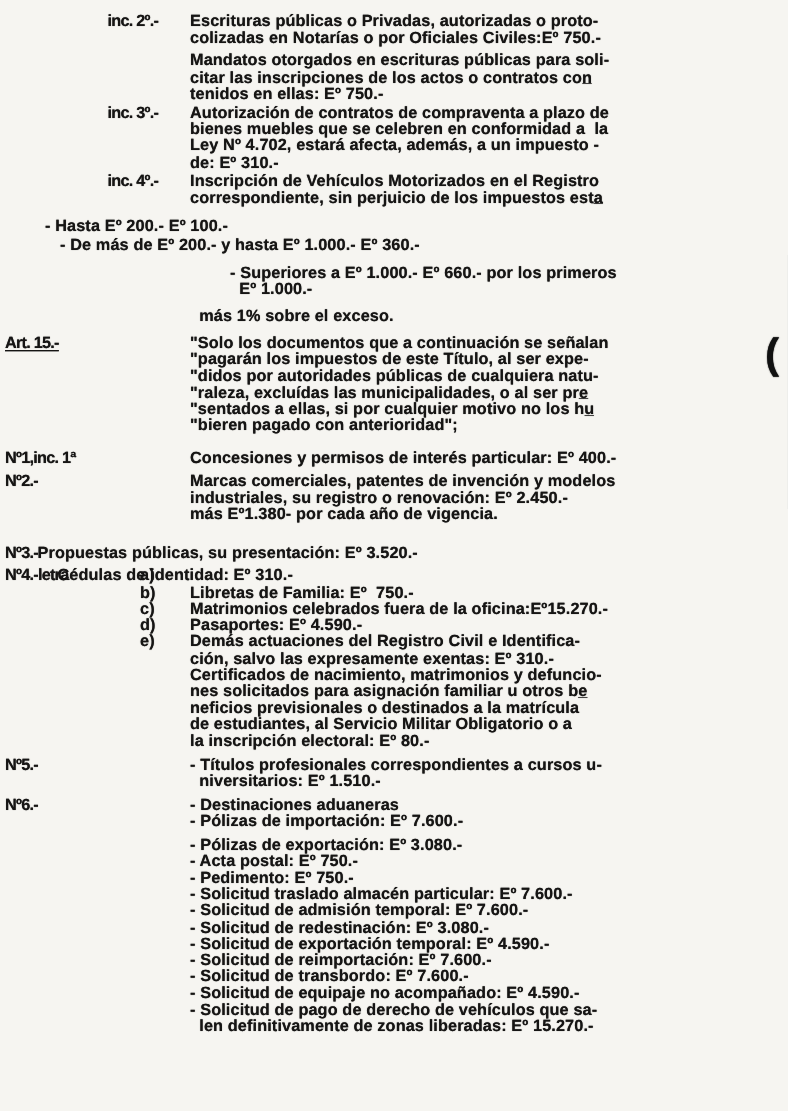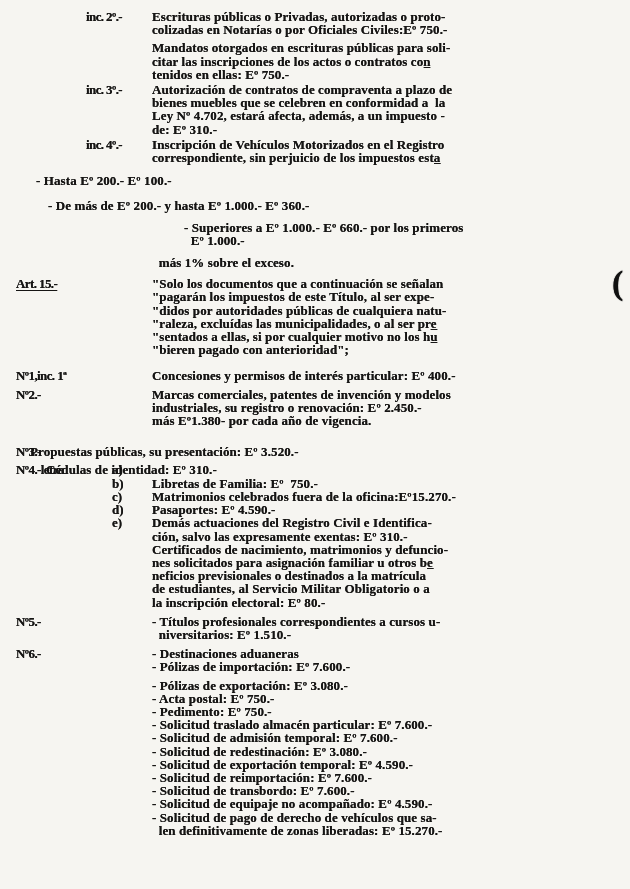--- a/index.html
+++ b/index.html
@@ -9,21 +9,21 @@
   }
   #page {
     position: relative;
     width: 630px;
     height: 889px;
     margin: 0 auto;
     background: #f6f5f1;
     overflow: hidden;
     box-sizing: border-box;
     padding-top: 10px;
-    font-family: Liberation Serif, serif;
+    font-family: Liberation Sans, sans-serif;
     font-weight: 700;
     color: #161514;
   }
   .row {
     position: relative;
     padding-left: 152px;
     font-size: 13px;
     line-height: 13.2px;
     letter-spacing: 0.1px;
     white-space: pre;
@@ -31,21 +31,21 @@
   }
   .text-line { white-space: pre; }
   .label {
     position: absolute;
     left: 86px;
     top: 0;
     letter-spacing: -0.6px;
   }
   .row.outer .label,
   .row.outer-underline .label {
-    left: 16px;
+    left: 4px;
   }
   .row.outer-underline .label {
     text-decoration: underline;
     text-underline-offset: 2px;
   }
   .letter {
     position: absolute;
     left: 112px;
     top: 0;
   }
@@ -62,21 +62,21 @@
 </head>
 <body>
 
 <div id="page">
   <div>
       <div class="row inner"><span class="label">inc. 2º.-</span><div class="text-line">Escrituras públicas o Privadas, autorizadas o proto-</div><div class="text-line">colizadas en Notarías o por Oficiales Civiles:Eº 750.-</div></div>
       <div class="row inner" style="margin-top: 5px;"><div class="text-line">Mandatos otorgados en escrituras públicas para soli-</div><div class="text-line">citar las inscripciones de los actos o contratos con̲</div><div class="text-line">tenidos en ellas: Eº 750.-</div></div>
       <div class="row inner" style="margin-top: 2px;"><span class="label">inc. 3º.-</span><div class="text-line">Autorización de contratos de compraventa a plazo de</div><div class="text-line">bienes muebles que se celebren en conformidad a  la</div><div class="text-line">Ley Nº 4.702, estará afecta, además, a un impuesto -</div><div class="text-line">de: Eº 310.-</div></div>
       <div class="row inner" style="margin-top: 2px;"><span class="label">inc. 4º.-</span><div class="text-line">Inscripción de Vehículos Motorizados en el Registro</div><div class="text-line">correspondiente, sin perjuicio de los impuestos esta̲</div></div>
       <div class="row inner" style="margin-top: 10px; padding-left: 36px;"><div class="text-line">- Hasta Eº 200.- Eº 100.-</div></div>
-      <div class="row inner" style="margin-top: 12px; padding-left: 48px;"><div class="text-line">- De más de Eº 200.- y hasta Eº 1.000.- Eº 360.-</div></div>
+      <div class="row inner" style="margin-top: 2px; padding-left: 48px;"><div class="text-line">- De más de Eº 200.- y hasta Eº 1.000.- Eº 360.-</div></div>
       <div class="row inner" style="margin-top: 8px; margin-left: 32px;"><div class="text-line">- Superiores a Eº 1.000.- Eº 660.- por los primeros</div><div class="text-line">  Eº 1.000.-</div></div>
       <div class="row inner" style="margin-top: 9px;"><div class="text-line">  más 1% sobre el exceso.</div></div>
       <div class="row outer-underline" style="margin-top: 8px;"><span class="label">Art. 15.-</span><div class="text-line">"Solo los documentos que a continuación se señalan</div><div class="text-line">"pagarán los impuestos de este Título, al ser expe-</div><div class="text-line">"didos por autoridades públicas de cualquiera natu-</div><div class="text-line">"raleza, excluídas las municipalidades, o al ser pre̲</div><div class="text-line">"sentados a ellas, si por cualquier motivo no los hu̲</div><div class="text-line">"bieren pagado con anterioridad";</div></div>
       <div class="row outer" style="margin-top: 13px;"><span class="label">Nº1,inc. 1ª</span><div class="text-line">Concesiones y permisos de interés particular: Eº 400.-</div></div>
       <div class="row outer" style="margin-top: 5px;"><span class="label">Nº2.-</span><div class="text-line">Marcas comerciales, patentes de invención y modelos</div><div class="text-line">industriales, su registro o renovación: Eº 2.450.-</div><div class="text-line">más Eº1.380- por cada año de vigencia.</div></div>
       <div class="row outer" style="margin-top: 18px; padding-left: 30px;"><span class="label">Nº3.-</span><div class="text-line">Propuestas públicas, su presentación: Eº 3.520.-</div></div>
       <div class="row outer" style="margin-top: 5px; padding-left: 46px;"><span class="label">Nº4.-letra</span><span class="letter">a)</span><div class="text-line">Cédulas de identidad: Eº 310.-</div></div>
       <div class="row outer"><span class="letter">b)</span><div class="text-line">Libretas de Familia: Eº  750.-</div></div>
       <div class="row outer"><span class="letter">c)</span><div class="text-line">Matrimonios celebrados fuera de la oficina:Eº15.270.-</div></div>
       <div class="row outer"><span class="letter">d)</span><div class="text-line">Pasaportes: Eº 4.590.-</div></div>

